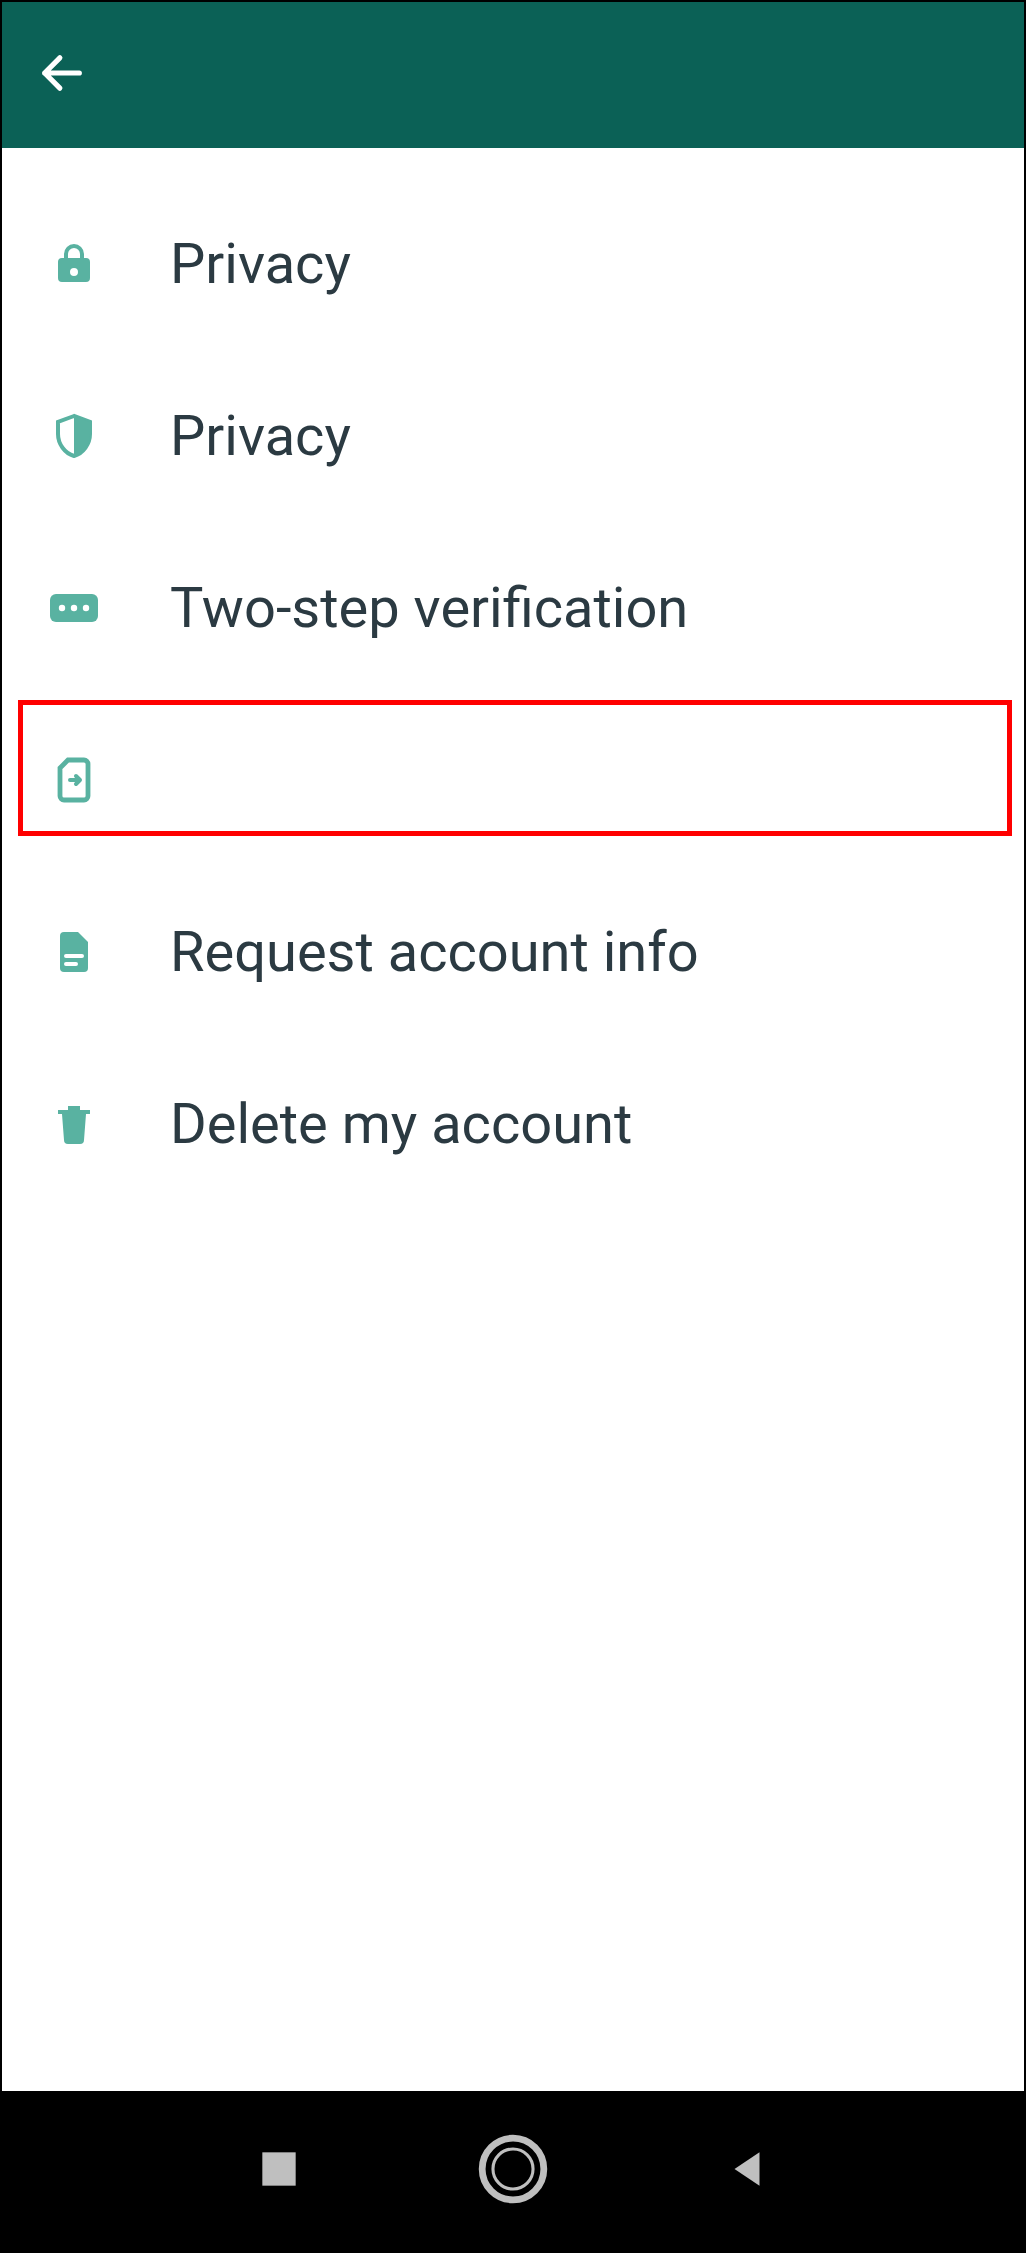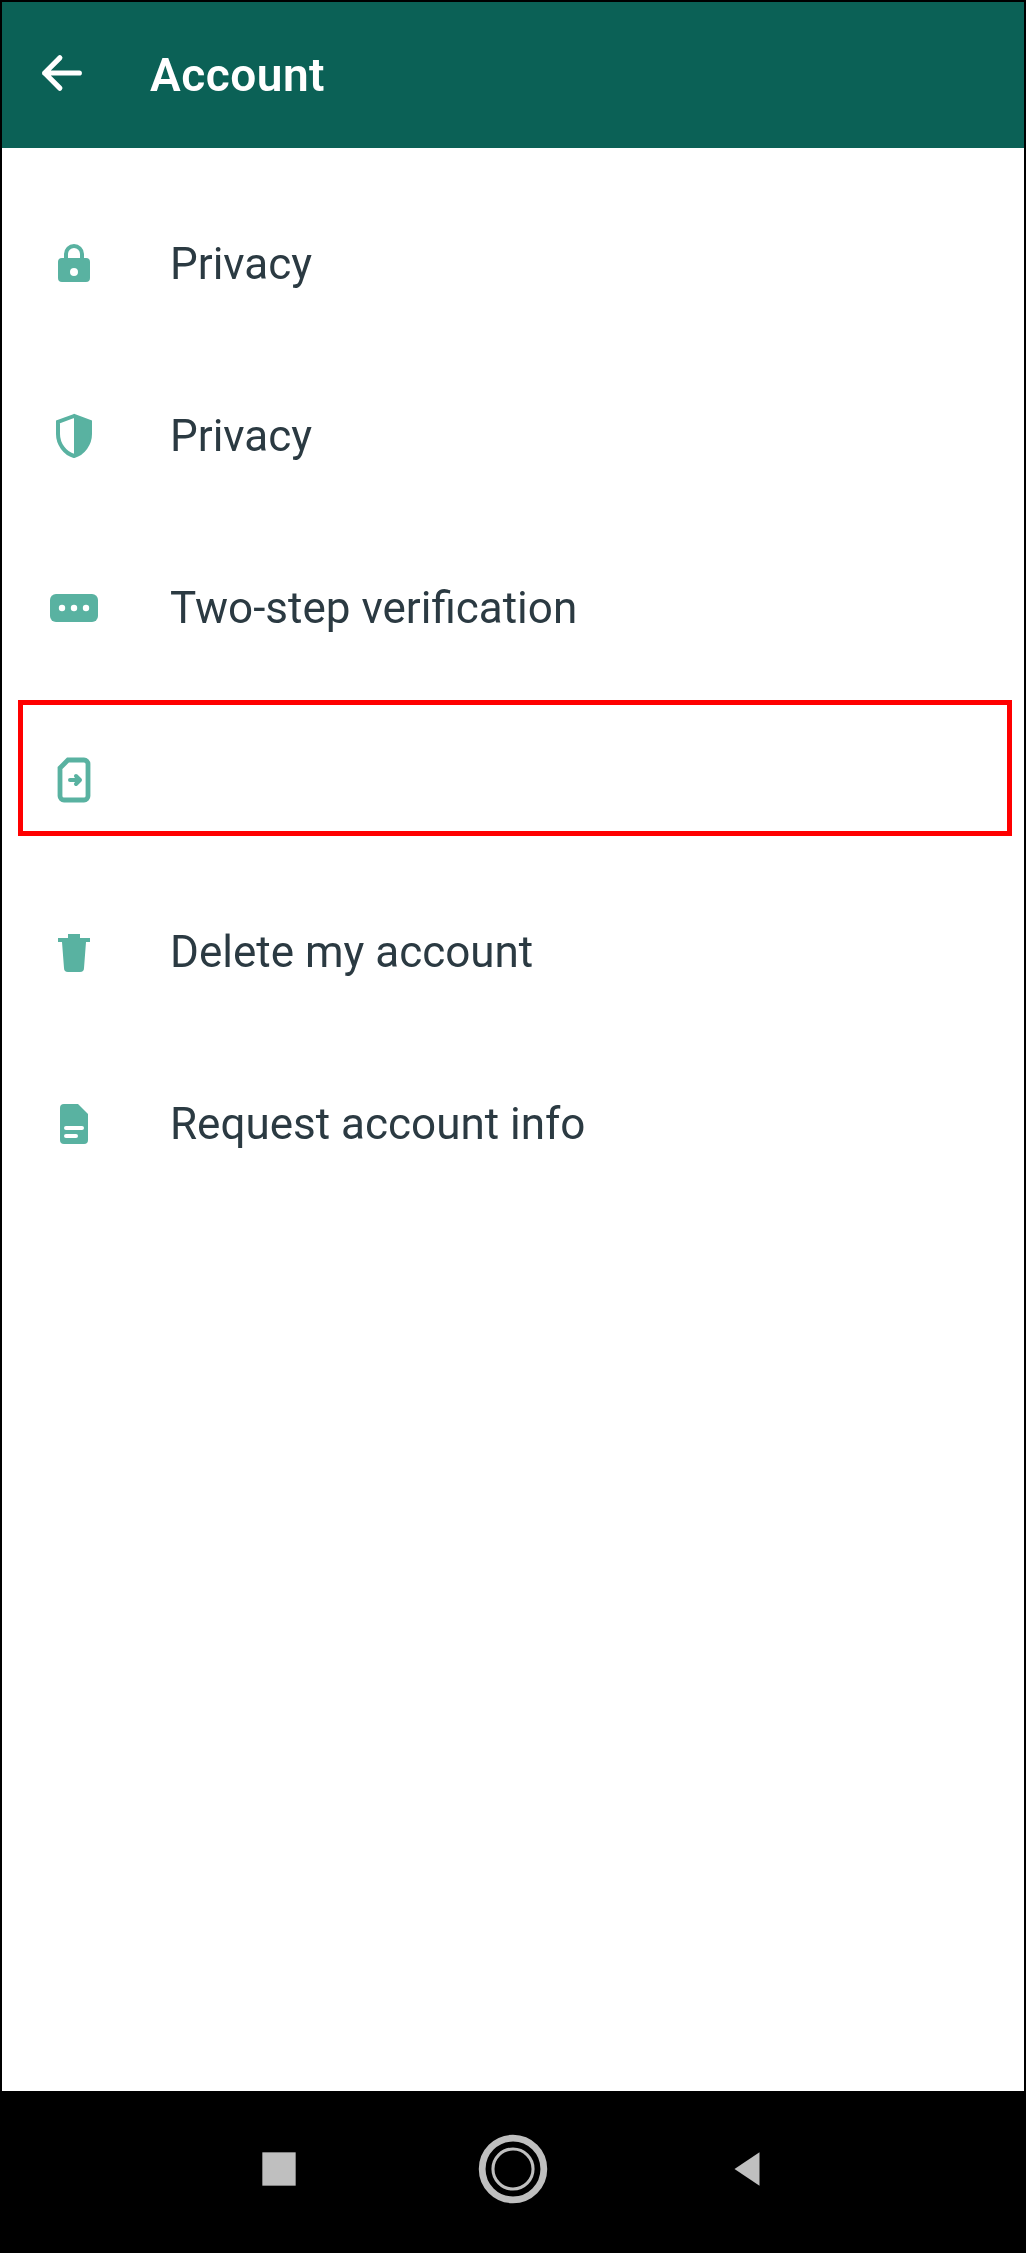--- a/index.html
+++ b/index.html
@@ -42,21 +42,21 @@
     padding-left: 42px;
   }
   .list-item .icon-wrap {
     width: 60px;
     display: flex;
     align-items: center;
     justify-content: center;
     color: #59b2a1;
   }
   .list-item .label {
-    font-size: 44px;
+    font-size: 56px;
     color: #2b3a42;
     margin-left: 66px;
     font-weight: 400;
   }
   .highlight {
     position: absolute;
     border: 5px solid #ff0000;
     pointer-events: none;
   }
   .nav-bar {
@@ -89,21 +89,20 @@
 <div class="screen">
 
   <div class="app-bar">
     <div class="back-btn">
       <span>
         <svg viewBox="0 0 24 24">
             <path fill="none" stroke="#ffffff" stroke-width="2.4" stroke-linecap="round" stroke-linejoin="round" d="M20 12H4M11 5l-7 7 7 7"></path>
           </svg>
       </span>
     </div>
-    <div class="app-title">Account</div>
   </div>
 
   <div class="list">
 
     <div class="list-item">
       <span class="icon-wrap">
         <svg viewBox="0 0 24 24">
             <path d="M17 9V7a5 5 0 0 0-10 0v2H6a2 2 0 0 0-2 2v8a2 2 0 0 0 2 2h12a2 2 0 0 0 2-2v-8a2 2 0 0 0-2-2h-1zm-8-2a3 3 0 1 1 6 0v2H9V7zm3 11a2 2 0 1 1 0-4 2 2 0 0 1 0 4z"></path>
           </svg>
       </span>
@@ -137,36 +136,36 @@
         <svg viewBox="0 0 24 24">
             <path d="M17 2H9L5 6v14a2 2 0 0 0 2 2h10a2 2 0 0 0 2-2V4a2 2 0 0 0-2-2z" fill="none" stroke="currentColor" stroke-width="2.4"></path>
             <path d="M10 12h5l-2-2m2 2-2 2" fill="none" stroke="currentColor" stroke-width="2" stroke-linecap="round" stroke-linejoin="round"></path>
           </svg>
       </span>
     </div>
 
     <div class="list-item">
       <span class="icon-wrap">
         <svg viewBox="0 0 24 24">
-            <path d="M6 7h12l-1 13a2 2 0 0 1-2 2H9a2 2 0 0 1-2-2L6 7z"></path>
-            <path d="M4 5h16v2H4zM9 3h6v2H9z"></path>
-          </svg>
-      </span>
-      <span class="label">Delete my account</span>
-    </div>
-
-    <div class="list-item">
-      <span class="icon-wrap">
-        <svg viewBox="0 0 24 24">
             <path d="M14 2H7a2 2 0 0 0-2 2v16a2 2 0 0 0 2 2h10a2 2 0 0 0 2-2V7l-5-5z"></path>
             <path d="M13 2v6h6" fill="#fff" opacity="0"></path>
             <path d="M8 14h8M8 18h5" stroke="#fff" stroke-width="2" stroke-linecap="round"></path>
           </svg>
       </span>
       <span class="label">Request account info</span>
+    </div>
+
+    <div class="list-item">
+      <span class="icon-wrap">
+        <svg viewBox="0 0 24 24">
+            <path d="M6 7h12l-1 13a2 2 0 0 1-2 2H9a2 2 0 0 1-2-2L6 7z"></path>
+            <path d="M4 5h16v2H4zM9 3h6v2H9z"></path>
+          </svg>
+      </span>
+      <span class="label">Delete my account</span>
     </div>
 
   </div>
 
   <div class="highlight" style="left:16px; top:698px; width:994px; height:136px;"></div>
 
   <div class="nav-bar">
     <div class="nav-btn">
       <span>
         <svg width="50" height="50" viewBox="0 0 24 24">

